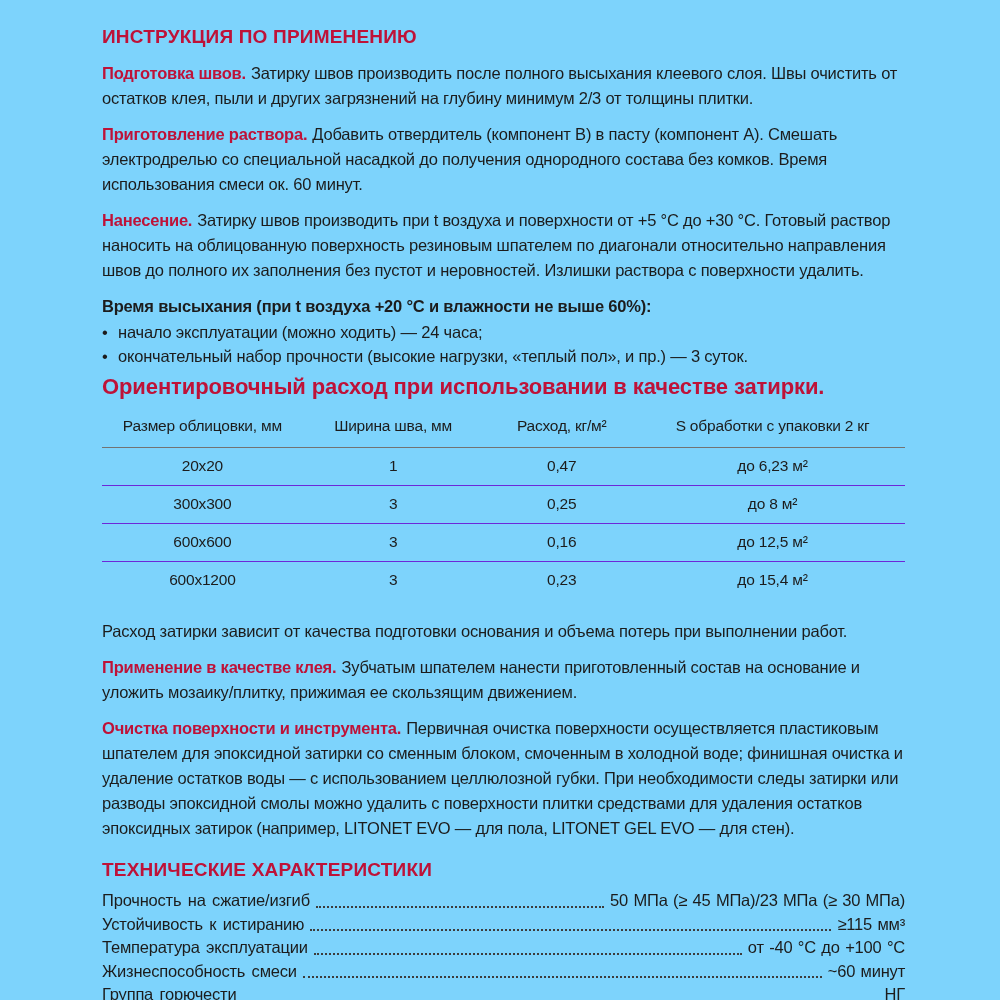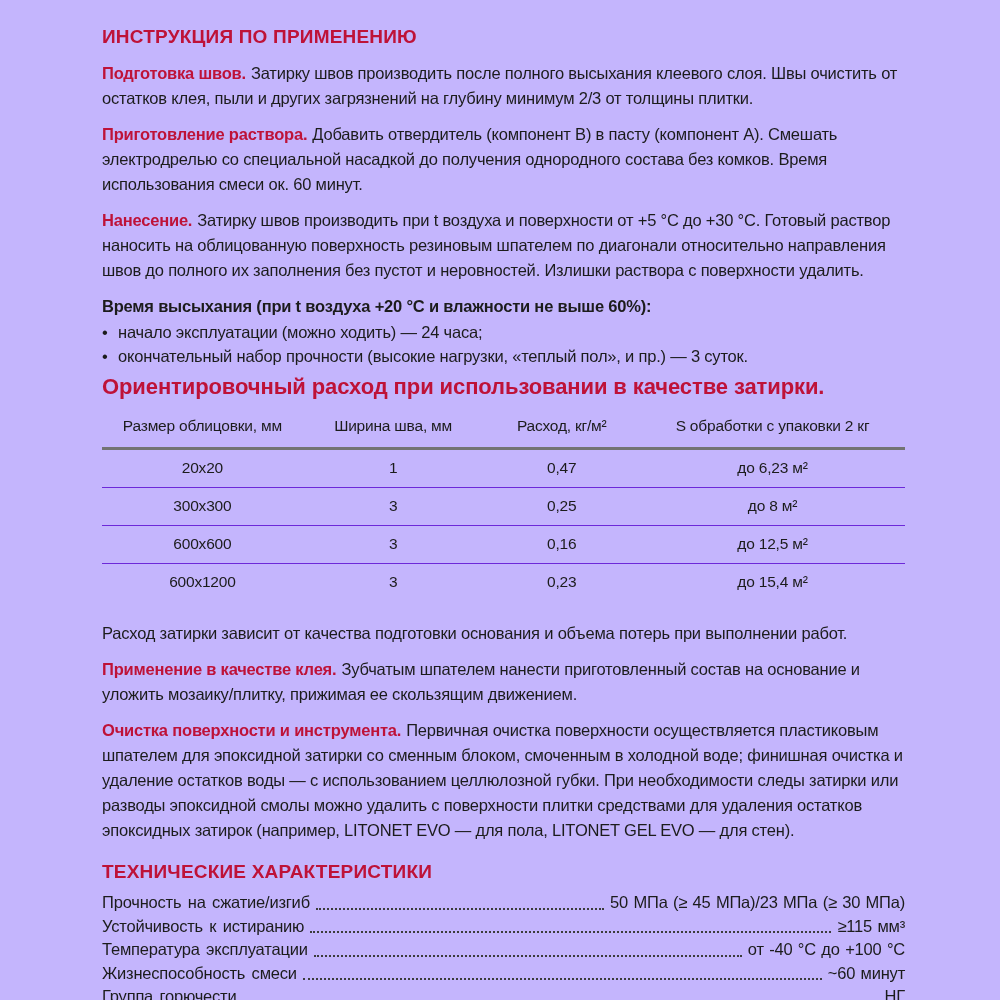--- a/index.html
+++ b/index.html
@@ -1,18 +1,18 @@
 <!DOCTYPE html>
 <html><head>
 <meta charset="utf-8">
 <style>
   html, body { margin: 0; padding: 0; background: #ffffff; }
   .page {
     width: 1000px; height: 1000px; box-sizing: border-box;
-    background: #c4b5fd; color: #1c1c1c;
+    background: #7dd3fc; color: #1c1c1c;
     padding: 26px 95px 0 102px;
     font-family: "Liberation Sans", sans-serif;
     overflow: hidden;
   }
   .section-title {
     font-size: 19px; font-weight: bold; color: #be1238;
     margin: 0 0 13px 0; letter-spacing: 0.2px;
   }
   .para {
     margin: 0 0 11px 0; font-size: 16.5px; line-height: 25px;
@@ -27,21 +27,21 @@
   .red-heading {
     color: #be1238; font-weight: bold; font-size: 22px;
     margin: 6px 0 6px 0; letter-spacing: -0.1px;
   }
   table.consumption {
     width: 100%; border-collapse: collapse; margin: 8px 0 20px 0;
     font-size: 15.5px; letter-spacing: -0.2px;
   }
   table.consumption th {
     font-weight: normal; text-align: center; padding: 9px 0 12px 0;
-    border-bottom: 3px solid #737373;
+    border-bottom: 1px solid #737373;
   }
   table.consumption td {
     text-align: center; padding: 9px 0 10px 0;
     border-bottom: 1px solid #6d28d9;
   }
   table.consumption tr:last-child td { border-bottom: none; }
   .col-size { width: 25%; } .col-width { width: 22.5%; }
   .col-rate { width: 19.5%; } .col-area { width: 33%; }
   .tech-title {
     font-size: 19px; font-weight: bold; color: #be1238;

